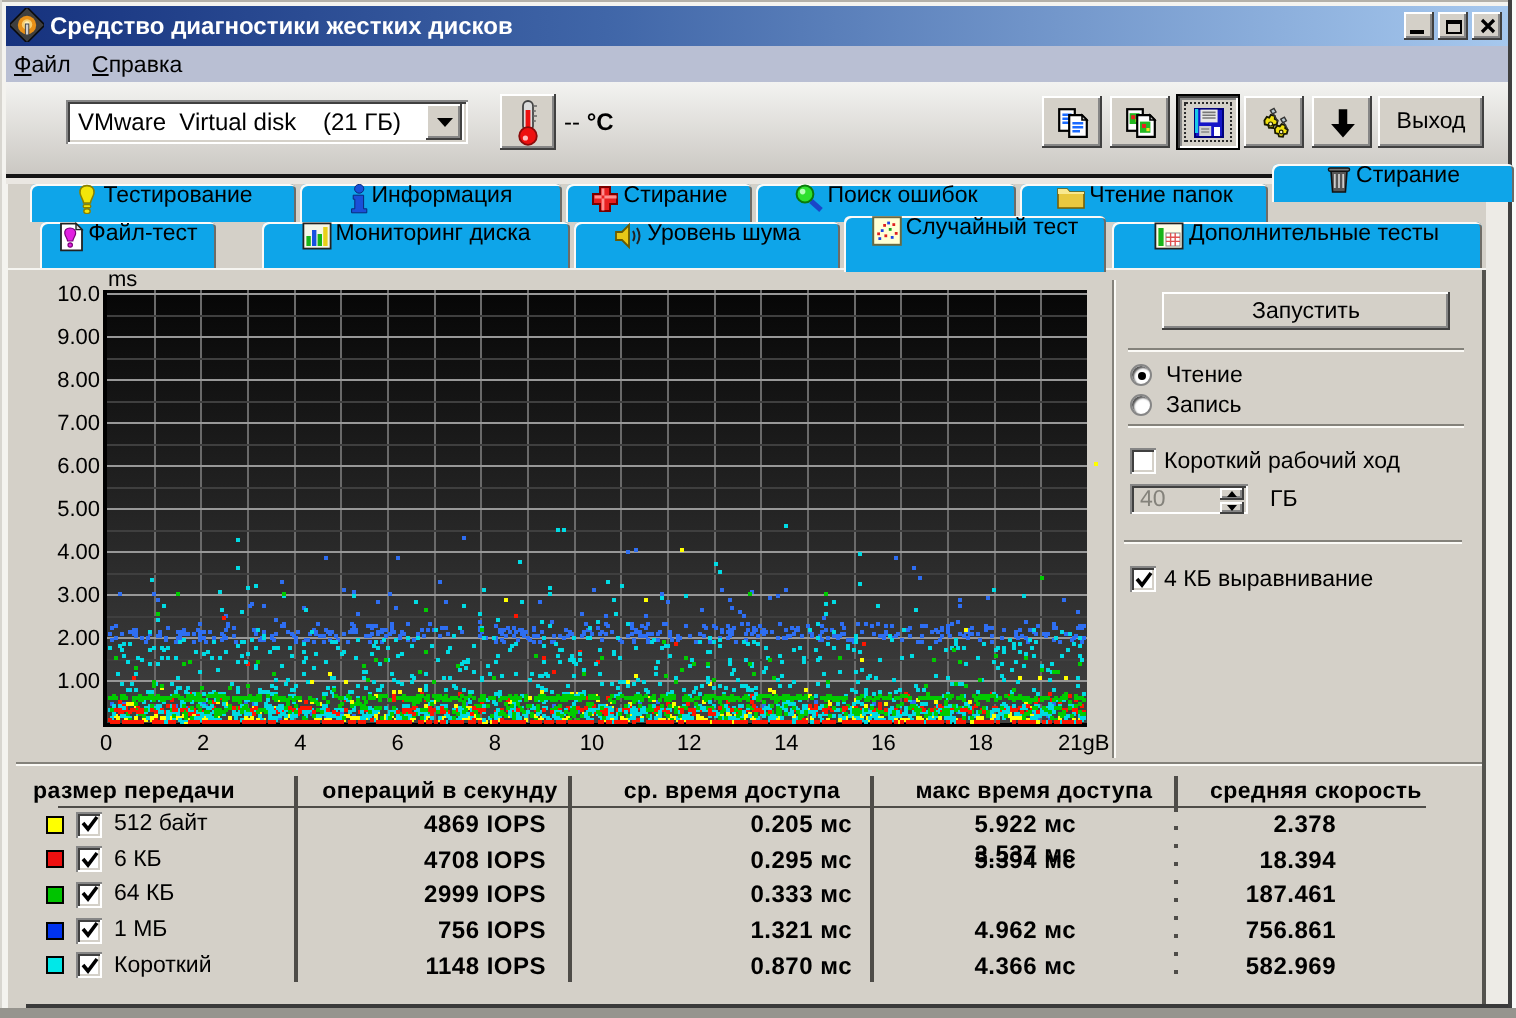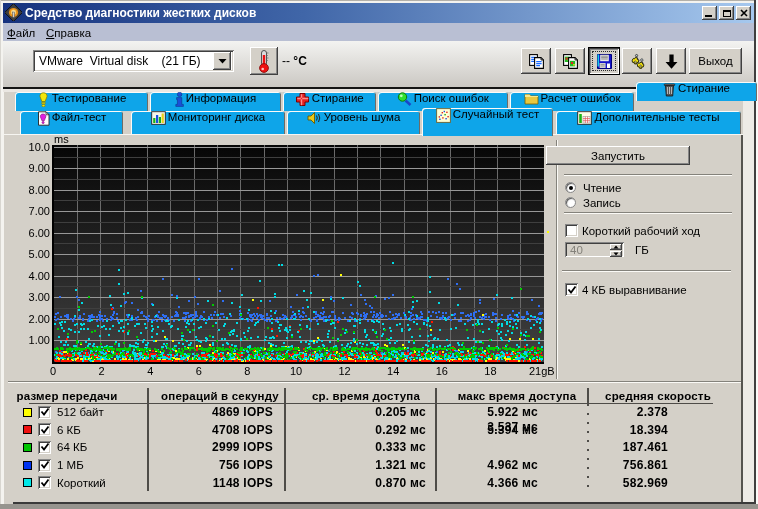--- a/index.html
+++ b/index.html
@@ -165,31 +165,31 @@
       <circle cx="5.5" cy="5" r="4.2" fill="#2ee02e" stroke="#0a7a0a" stroke-width="1"></circle>
       <circle cx="4.3" cy="3.8" r="1.4" fill="#b8ffb8"></circle>
     </svg>
     <span>Поиск ошибок</span>
   </div>
 <div class="tab" style="left:510px;top:92px;width:124px;height:19px;z-index:2">
     <svg width="15" height="13" viewBox="0 0 15 13">
       <path d="M1 2.5 h4.5 l1.3 1.5 H14 v8 H1z" fill="#e8c840" stroke="#7a6000" stroke-width="0.8"></path>
       <path d="M1 5 H14 V4 H6.8 L5.5 2.5 H1z" fill="#f8e890"></path>
     </svg>
-    <span>Расчет ошибок</span>
+    <span>Чтение папок</span>
   </div>
 <div class="tab" style="left:636px;top:82px;width:121px;height:19px;z-index:2">
     <svg width="13" height="15" viewBox="0 0 13 15">
       <path d="M2.5 3.5 h8 l-0.8 10.5 h-6.4z" fill="#555" stroke="#111" stroke-width="0.8"></path>
       <rect x="1.2" y="2" width="10.6" height="1.6" rx="0.8" fill="#777" stroke="#111" stroke-width="0.7"></rect>
       <path d="M4.4 5 v7 M6.5 5 v7 M8.6 5 v7" stroke="#ccc" stroke-width="0.9"></path>
     </svg>
     <span>Стирание</span>
   </div>
-<div class="tab" style="left:20px;top:111px;width:103px;height:23px;z-index:2">
+<div class="tab" style="left:20px;top:111px;width:88px;height:23px;z-index:2">
     <svg width="13" height="15" viewBox="0 0 13 15">
       <path d="M1.5 0.8 H9 l3 3 V14.2 H1.5z" fill="#fff" stroke="#222" stroke-width="0.9"></path>
       <path d="M9 0.8 l3 3 h-3z" fill="#ddd" stroke="#222" stroke-width="0.7"></path>
       <path d="M6 3 C8 3 9 4.2 8.8 5.8 C8.6 7.3 7.6 8 7.4 9.5 L4.8 9.5 C4.6 8 3.6 7.3 3.4 5.8 C3.2 4.2 4 3 6 3Z" fill="#e020e0" stroke="#7a007a" stroke-width="0.6"></path>
       <circle cx="6.1" cy="11.5" r="1.1" fill="#e020e0" stroke="#7a007a" stroke-width="0.6"></circle>
     </svg>
     <span>Файл-тест</span>
   </div>
 <div class="tab" style="left:131px;top:111px;width:154px;height:23px;z-index:2">
     <svg width="15" height="14" viewBox="0 0 15 14">
@@ -317,21 +317,21 @@
 <text x="198.8" y="375" text-anchor="middle" class="cl">6</text>
 <text x="247.4" y="375" text-anchor="middle" class="cl">8</text>
 <text x="296.0" y="375" text-anchor="middle" class="cl">10</text>
 <text x="344.6" y="375" text-anchor="middle" class="cl">12</text>
 <text x="393.2" y="375" text-anchor="middle" class="cl">14</text>
 <text x="441.8" y="375" text-anchor="middle" class="cl">16</text>
 <text x="490.4" y="375" text-anchor="middle" class="cl">18</text>
 <text x="529" y="375" text-anchor="start" class="cl">21gB</text>
 </svg>
 
-<div class="abs raised tbtn" style="left:546px;top:146px;width:144px;height:19px;font-size:11.5px">Запустить</div>
+<div class="abs raised tbtn" style="left:581px;top:146px;width:144px;height:19px;font-size:11.5px">Запустить</div>
 <div class="abs" style="left:565px;top:182px;width:11px;height:11px;border-radius:50%;background:#fff;box-shadow:inset 1px 1px 1px #555,inset -1px -1px 1px #fff;border:1px solid #868686"></div>
 <div class="abs" style="left:569px;top:186px;width:4px;height:4px;border-radius:50%;background:#000"></div>
 <div class="t t11" style="left:583px;top:181px">Чтение</div>
 <div class="abs" style="left:565px;top:197px;width:11px;height:11px;border-radius:50%;background:#fff;box-shadow:inset 1px 1px 1px #555,inset -1px -1px 1px #fff;border:1px solid #868686"></div>
 <div class="t t11" style="left:583px;top:196px">Запись</div>
 <div class="cb" style="left:565px;top:224px"></div>
 <div class="t t11" style="left:582px;top:224px">Короткий рабочий ход</div>
 <div class="abs" style="left:565px;top:242px;width:59px;height:15px;background:#d4d0c8;box-shadow:inset 1px 1px 0 #868686,inset -1px -1px 0 #fff,inset 2px 2px 0 #404040,inset -2px -2px 0 #d4d0c8"></div>
 <div class="t t11" style="left:570px;top:243px;color:#84827b">40</div>
 <div class="abs raised" style="left:610px;top:244px;width:12px;height:6px">
@@ -375,21 +375,21 @@
 <div class="t t11 b r val" style="right:220px;top:405.0px">5.922 мс</div>
 <div class="t t11 b r val" style="right:90px;top:405.0px">2.378</div>
 <div class="sq" style="left:23px;top:425.2px;background:#ee1010"></div>
 <div class="cb" style="left:38px;top:423.2px">
     <svg width="12" height="12" viewBox="0 0 12 12">
       <path d="M2.5 5.5 L5 8.5 L9.5 2.5" stroke="#000" stroke-width="1.8" fill="none"></path>
     </svg>
   </div>
 <div class="t t11" style="left:57px;top:422.7px">6 КБ</div>
 <div class="t t11 b r val" style="right:485px;top:422.7px">4708 IOPS</div>
-<div class="t t11 b r val" style="right:332px;top:422.7px">0.292 мс</div>
+<div class="t t11 b r val" style="right:332px;top:422.7px">0.295 мс</div>
 <div class="t t11 b r val" style="right:220px;top:422.7px">5.394 мс</div>
 <div class="t t11 b r val" style="right:90px;top:422.7px">18.394</div>
 <div class="sq" style="left:23px;top:442.9px;background:#00c400"></div>
 <div class="cb" style="left:38px;top:440.9px">
     <svg width="12" height="12" viewBox="0 0 12 12">
       <path d="M2.5 5.5 L5 8.5 L9.5 2.5" stroke="#000" stroke-width="1.8" fill="none"></path>
     </svg>
   </div>
 <div class="t t11" style="left:57px;top:440.4px">64 КБ</div>
 <div class="t t11 b r val" style="right:485px;top:440.4px">2999 IOPS</div>

